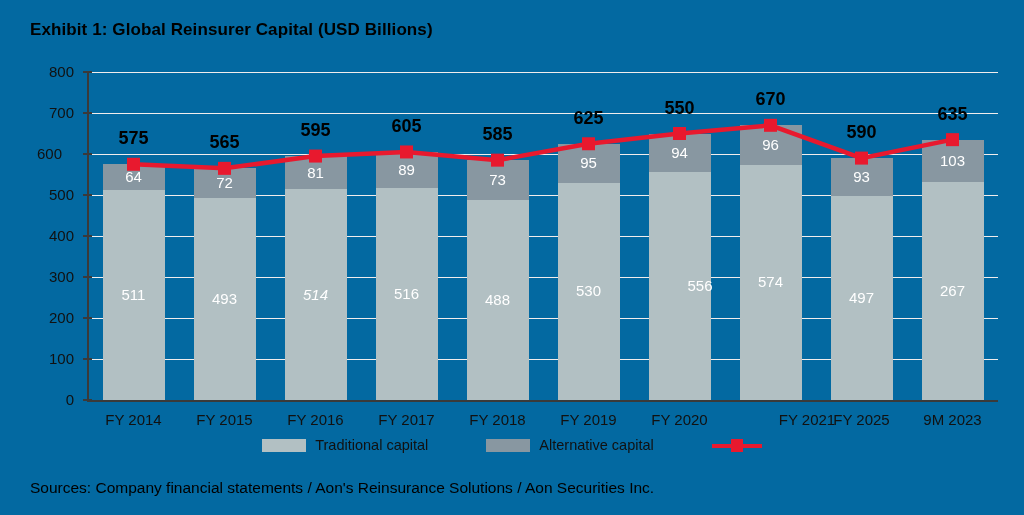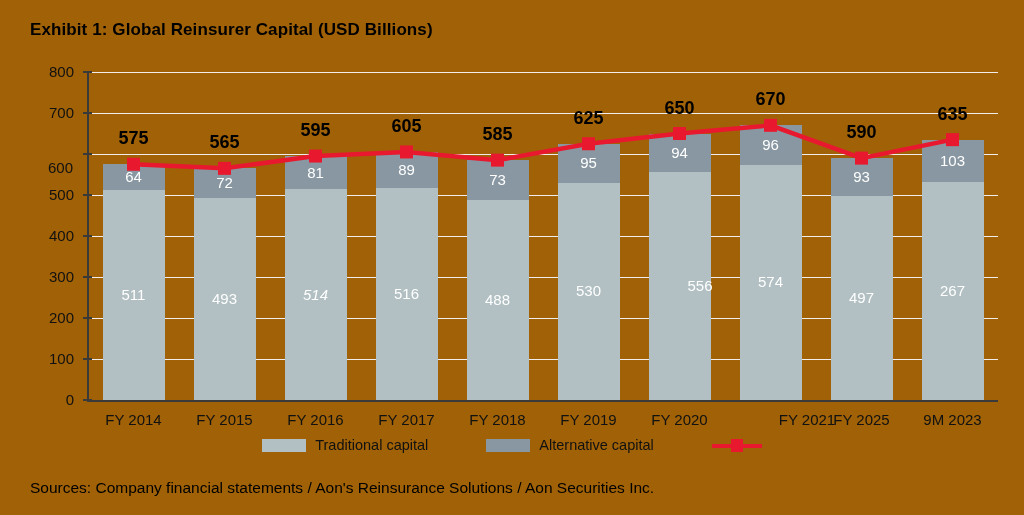--- a/index.html
+++ b/index.html
@@ -1,17 +1,17 @@
 <!DOCTYPE html>
 <html><head>
 <meta charset="utf-8">
 <style>
   html,body{margin:0;padding:0;background:#fff;}
   .page{
-    position:relative;width:1024px;height:515px;background:#a16207;
+    position:relative;width:1024px;height:515px;background:#0369a1;
     font-family:"Liberation Sans","DejaVu Sans",sans-serif;overflow:hidden;
   }
   .title{
     position:absolute;left:30px;top:20px;font-size:17px;font-weight:700;color:#000;
     letter-spacing:.1px;
   }
   .chart{position:absolute;left:0;top:0;width:1024px;height:515px;}
   .gridline{position:absolute;height:1px;background:#f1eded;}
   .axis-y{position:absolute;width:2px;background:#3a3a3a;}
   .axis-x{position:absolute;height:2px;background:#3a3a3a;}
@@ -64,21 +64,21 @@
       <div class="gridline" style="left: 88px; top: 276.5px; width: 910px; background: rgb(241, 237, 237);"></div>
       <div class="ylab" style="left: 30px; top: 269px;">300</div>
       <div class="tick" style="left: 83px; top: 276px; background: rgb(58, 58, 58);"></div>
       <div class="gridline" style="left: 88px; top: 235.5px; width: 910px; background: rgb(241, 237, 237);"></div>
       <div class="ylab" style="left: 30px; top: 228px;">400</div>
       <div class="tick" style="left: 83px; top: 235px; background: rgb(58, 58, 58);"></div>
       <div class="gridline" style="left: 88px; top: 194.5px; width: 910px; background: rgb(241, 237, 237);"></div>
       <div class="ylab" style="left: 30px; top: 187px;">500</div>
       <div class="tick" style="left: 83px; top: 194px; background: rgb(58, 58, 58);"></div>
       <div class="gridline" style="left: 88px; top: 153.5px; width: 910px; background: rgb(241, 237, 237);"></div>
-      <div class="ylab" style="left: 29px; top: 146px; margin-top: 14px;">600</div>
+      <div class="ylab" style="left: 18px; top: 146px;">600</div>
       <div class="tick" style="left: 83px; top: 153px; background: rgb(58, 58, 58);"></div>
       <div class="gridline" style="left: 88px; top: 112.5px; width: 910px; background: rgb(241, 237, 237);"></div>
       <div class="ylab" style="left: 30px; top: 105px;">700</div>
       <div class="tick" style="left: 83px; top: 112px; background: rgb(58, 58, 58);"></div>
       <div class="gridline" style="left: 88px; top: 71.5px; width: 910px; background: rgb(241, 237, 237);"></div>
       <div class="ylab" style="left: 30px; top: 64px;">800</div>
       <div class="tick" style="left: 83px; top: 71px; background: rgb(58, 58, 58);"></div>
       <div class="seg" style="left: 102.5px; top: 190.49px; width: 62px; height: 209.51px; background: rgb(178, 192, 195);"></div>
       <div class="seg" style="left: 102.5px; top: 164.25px; width: 62px; height: 26.24px; background: rgb(136, 151, 161);"></div>
       <div class="seg-label" style="left: 98.5px; top: 286.245px;">511</div>
@@ -112,21 +112,21 @@
       <div class="seg" style="left: 557.5px; top: 182.7px; width: 62px; height: 217.3px; background: rgb(178, 192, 195);"></div>
       <div class="seg" style="left: 557.5px; top: 143.75px; width: 62px; height: 38.95px; background: rgb(136, 151, 161);"></div>
       <div class="seg-label" style="left: 553.5px; top: 282.35px;">530</div>
       <div class="seg-label" style="left: 553.5px; top: 154.225px;">95</div>
       <div class="total-label" style="left: 548.5px; top: 107.75px;">625</div>
       <div class="xlab" style="left: 543.5px; top: 411px;">FY 2019</div>
       <div class="seg" style="left: 648.5px; top: 172.04px; width: 62px; height: 227.96px; background: rgb(178, 192, 195);"></div>
       <div class="seg" style="left: 648.5px; top: 133.5px; width: 62px; height: 38.54px; background: rgb(136, 151, 161);"></div>
       <div class="seg-label" style="left: 665px; top: 277.02px;">556</div>
       <div class="seg-label" style="left: 644.5px; top: 143.77px;">94</div>
-      <div class="total-label" style="left: 639.5px; top: 97.5px;">650</div>
+      <div class="total-label" style="left: 639.5px; top: 97.5px;">550</div>
       <div class="xlab" style="left: 634.5px; top: 411px;">FY 2020</div>
       <div class="seg" style="left: 739.5px; top: 164.66px; width: 62px; height: 235.34px; background: rgb(178, 192, 195);"></div>
       <div class="seg" style="left: 739.5px; top: 125.3px; width: 62px; height: 39.36px; background: rgb(136, 151, 161);"></div>
       <div class="seg-label" style="left: 735.5px; top: 273.33px;">574</div>
       <div class="seg-label" style="left: 735.5px; top: 135.98px;">96</div>
       <div class="total-label" style="left: 730.5px; top: 89.3px;">670</div>
       <div class="xlab" style="left: 762px; top: 411px;">FY 2021</div>
       <div class="seg" style="left: 830.5px; top: 196.23px; width: 62px; height: 203.77px; background: rgb(178, 192, 195);"></div>
       <div class="seg" style="left: 830.5px; top: 158.1px; width: 62px; height: 38.13px; background: rgb(136, 151, 161);"></div>
       <div class="seg-label" style="left: 826.5px; top: 289.115px;">497</div>

